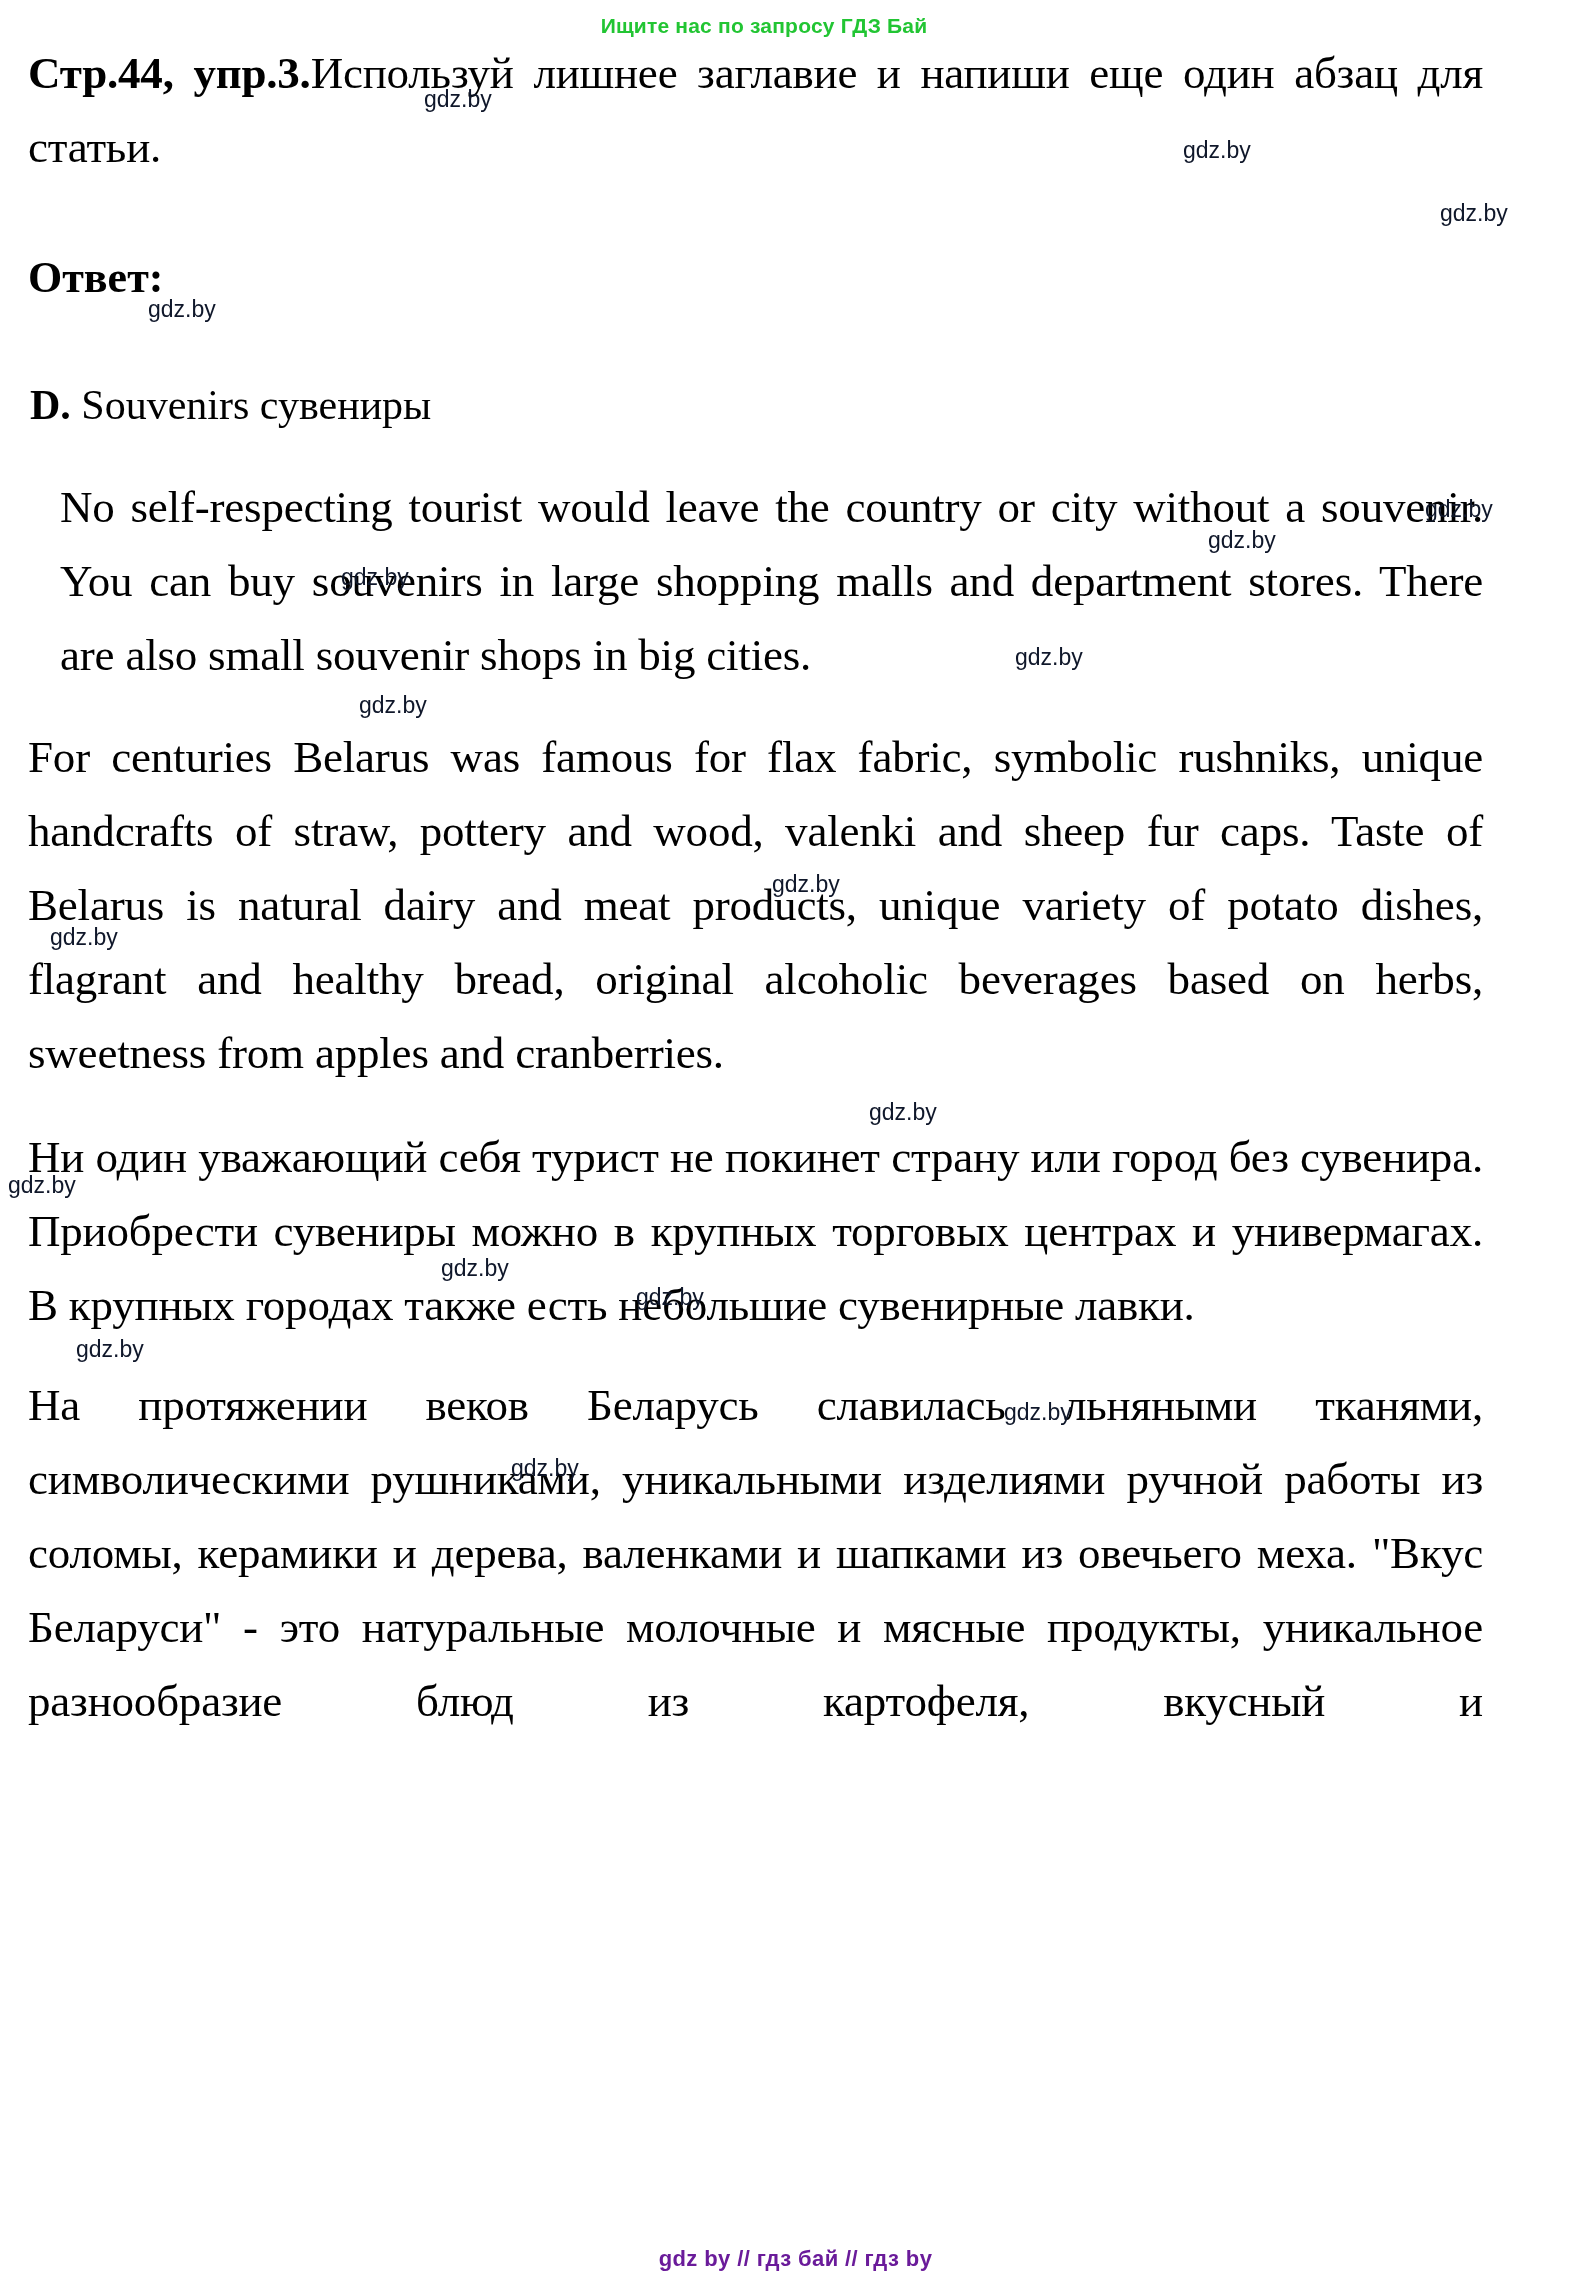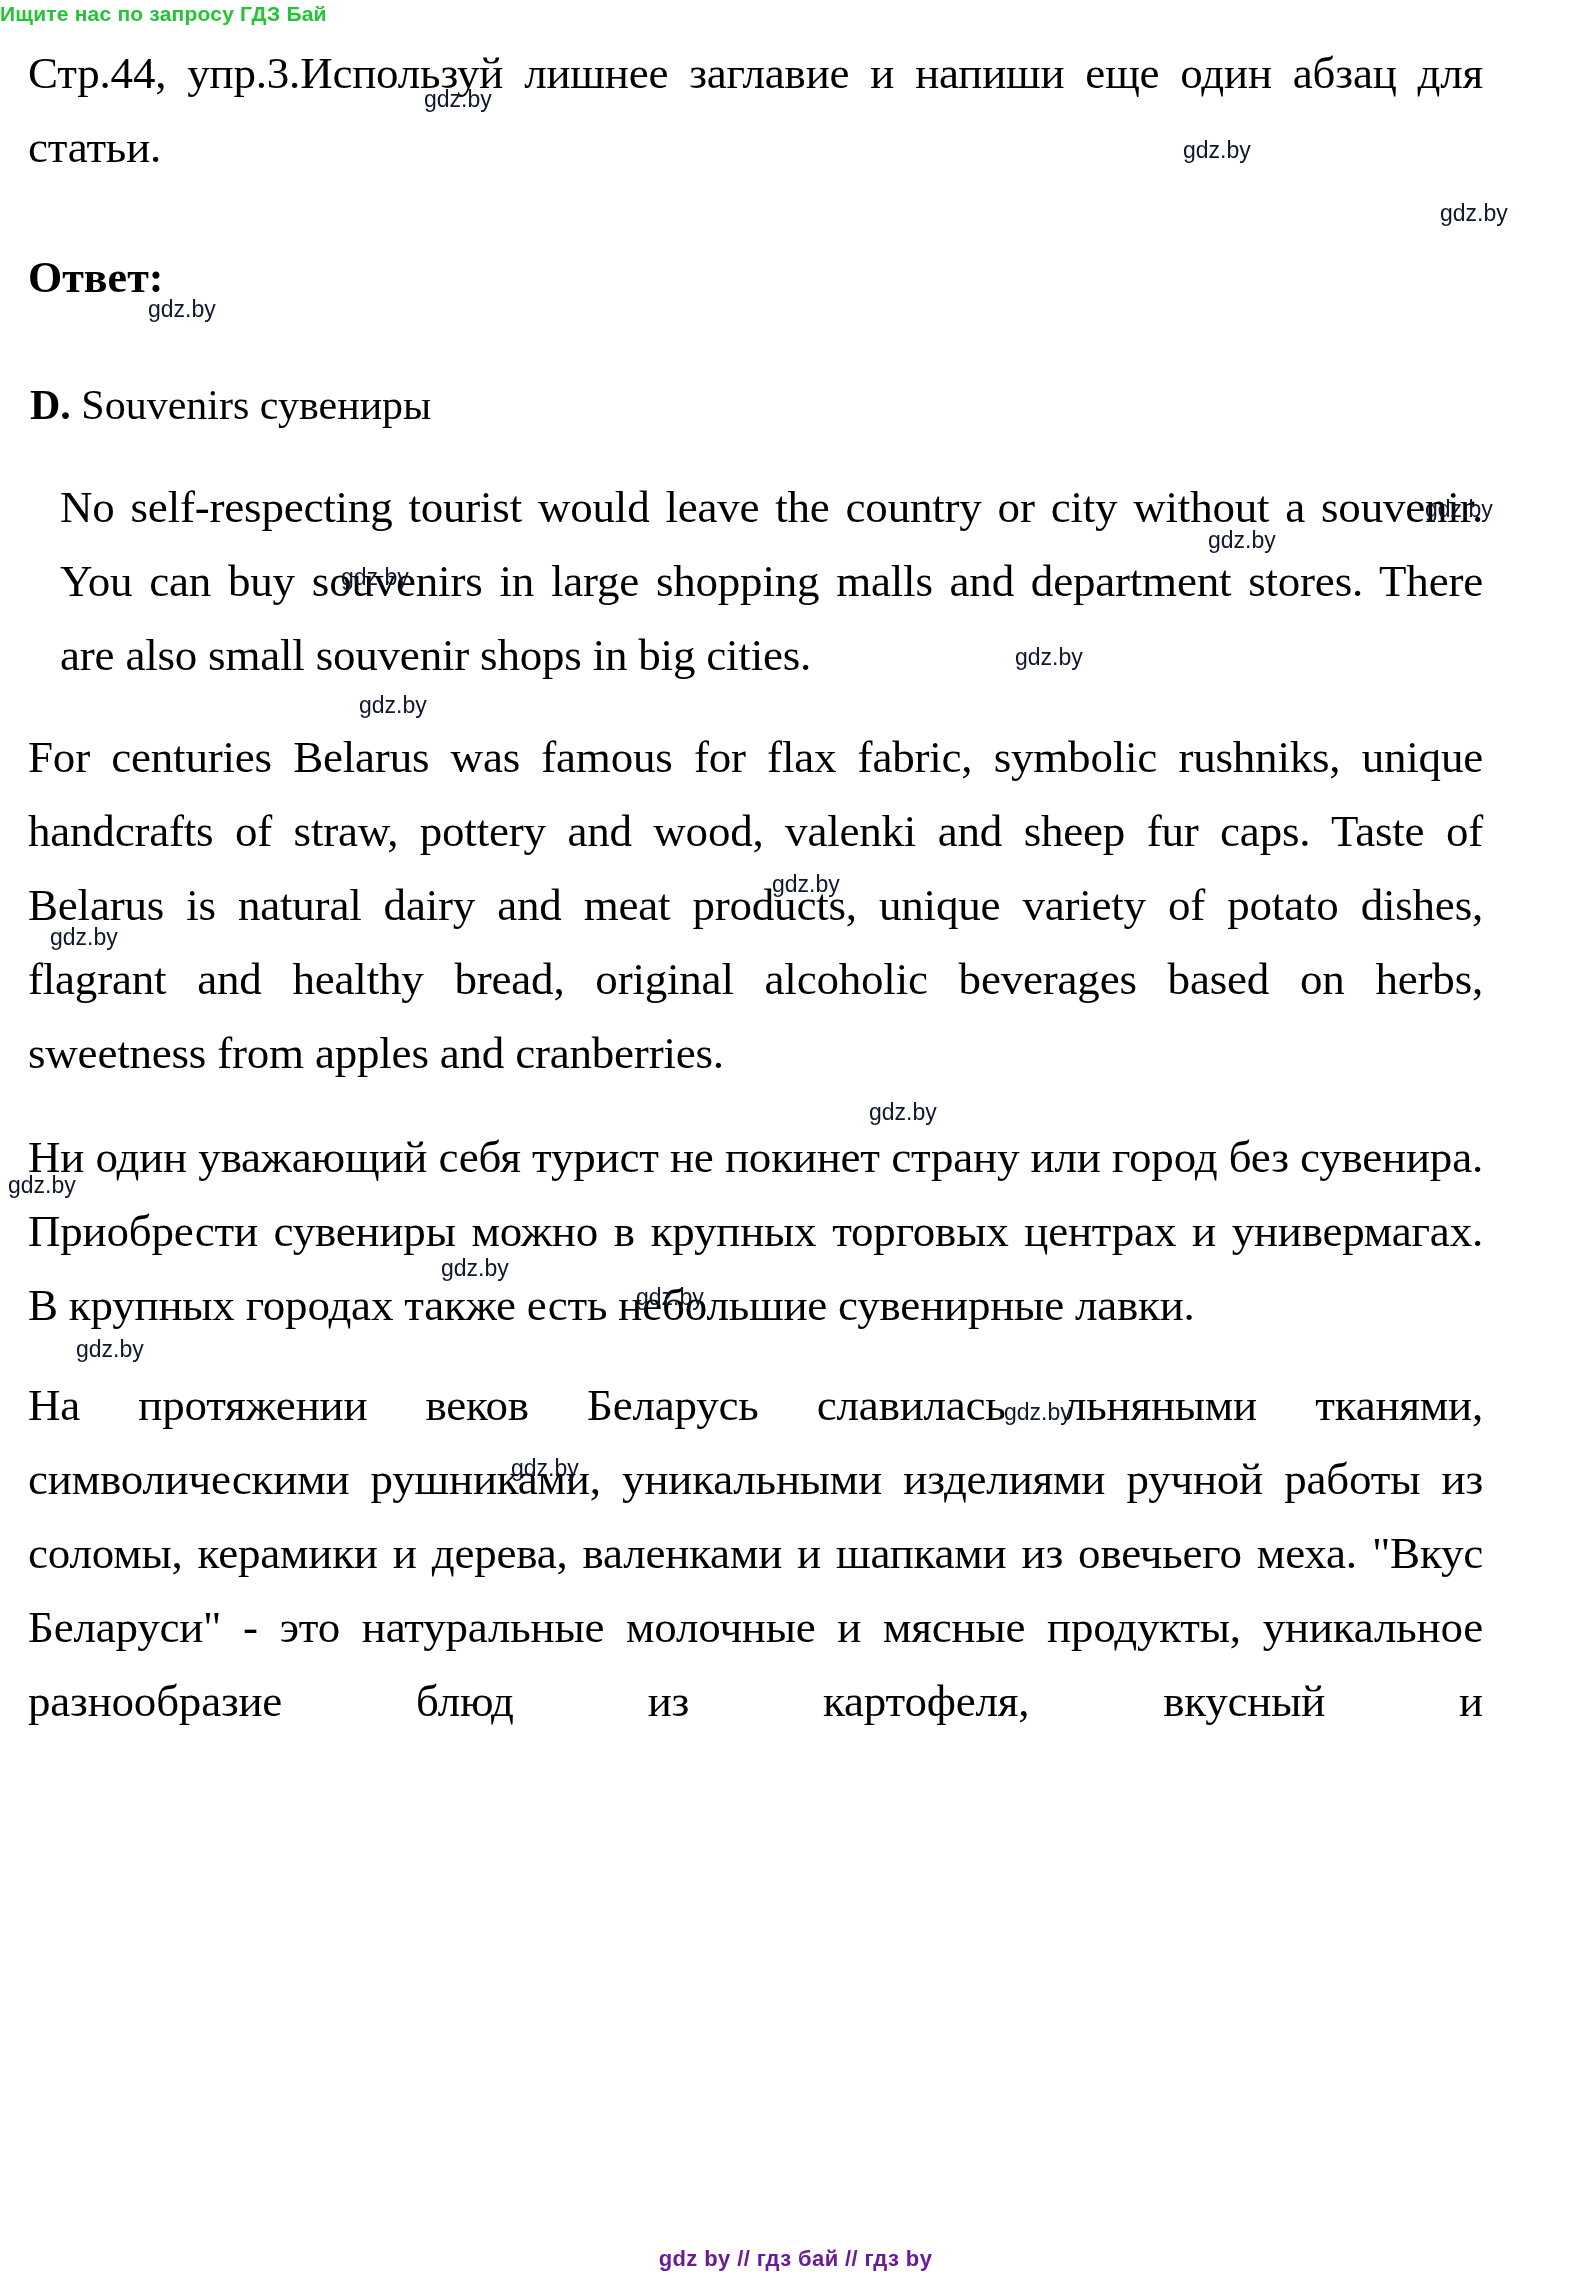--- a/index.html
+++ b/index.html
@@ -12,24 +12,24 @@
     height: 2282px;
     position: relative;
     font-family: "Liberation Serif", "DejaVu Serif", serif;
     color: #000000;
     overflow: hidden;
   }
 
   
   .promo-banner {
     position: absolute;
-    top: 1px;
+    top: 13px;
     left: 0;
     width: 1528px;
-    text-align: left;
+    text-align: center;
     font-family: "Liberation Sans", sans-serif;
     font-size: 21px;
     font-weight: bold;
     color: #22c533;
     letter-spacing: 0.2px;
     line-height: 26px;
   }
 
   
   .content {
@@ -40,21 +40,21 @@
   }
 
   .task-line {
     font-size: 45px;
     line-height: 74px;
     text-align: justify;
     text-align-last: left;
     margin: 0;
     letter-spacing: -0.2px;
   }
-  .task-line b { font-weight: normal; }
+  .task-line b { font-weight: bold; }
 
   .answer-label {
     font-size: 44px;
     font-weight: bold;
     line-height: 60px;
     margin: 0;
     padding-top: 64px;
   }
 
   .section-title {

